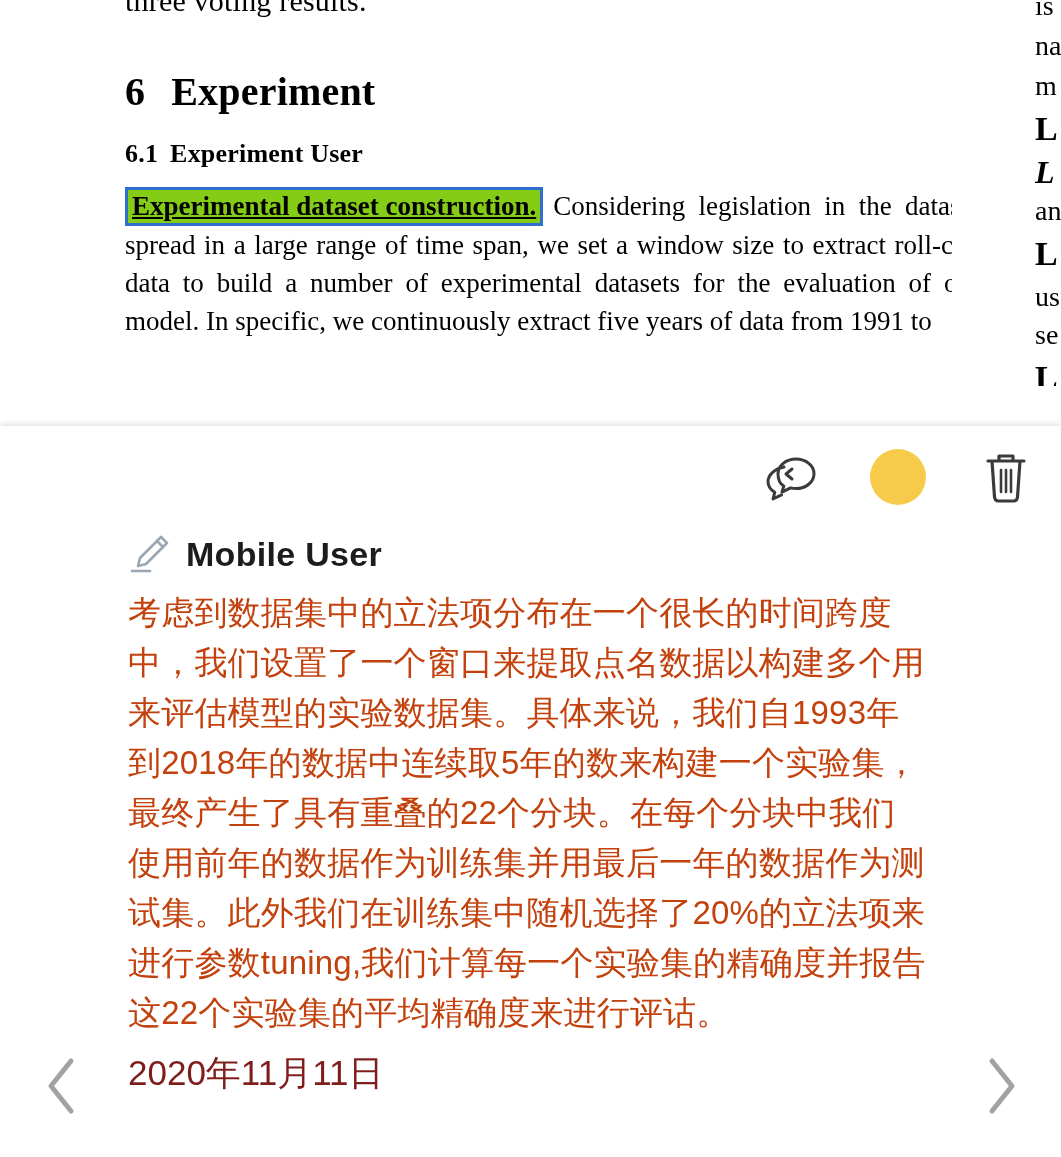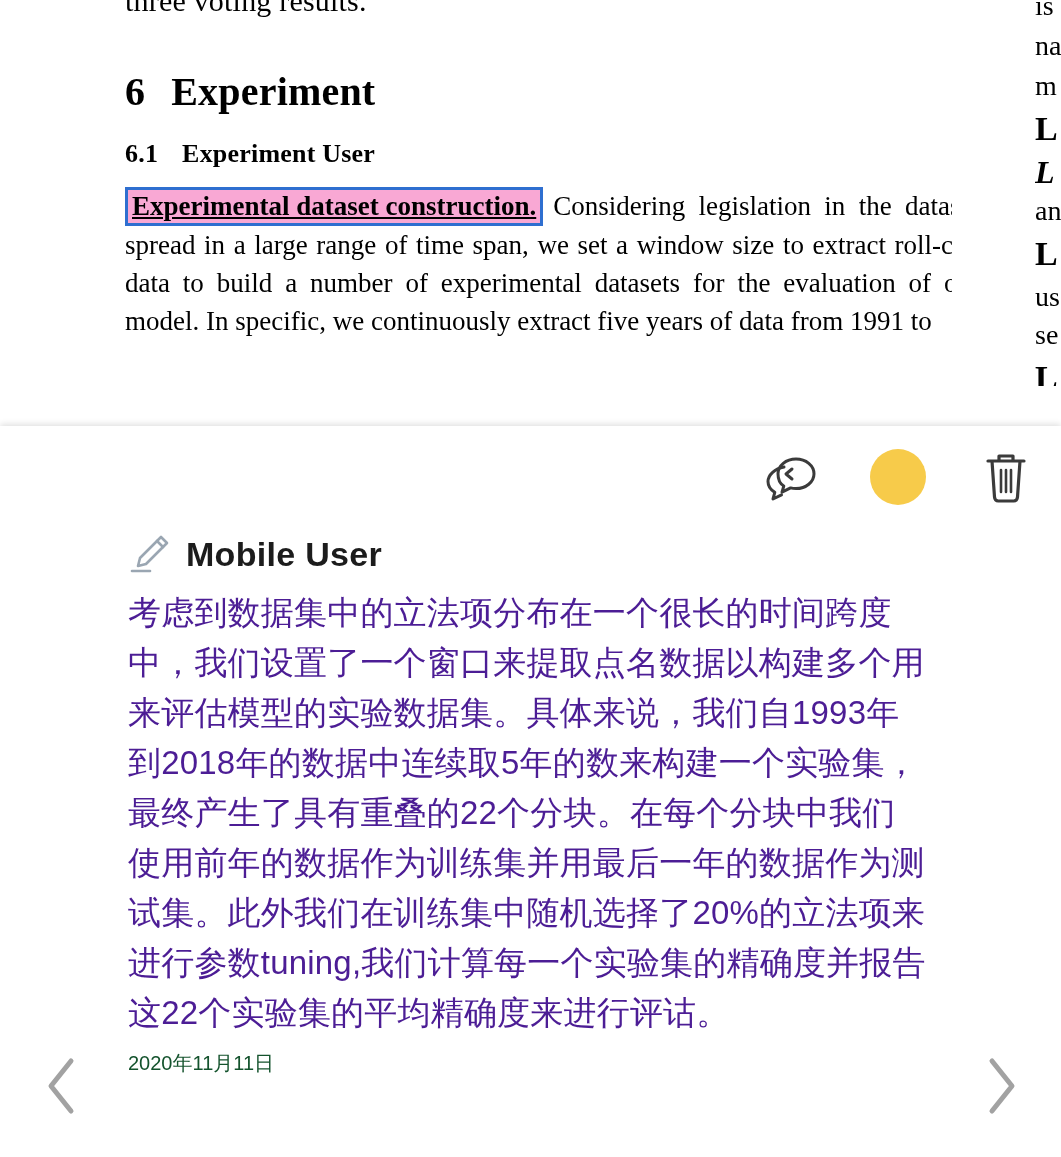--- a/index.html
+++ b/index.html
@@ -43,32 +43,32 @@
     margin-top: 48px;
     letter-spacing: 0.2px;
   }
   .sec-head .num { margin-right: 26px; }
   .subsec-head {
     font-size: 26px;
     font-weight: bold;
     margin-top: 24px;
     letter-spacing: 0.2px;
   }
-  .subsec-head .num { margin-right: 24px; }
+  .subsec-head .num { margin-right: 12px; }
 
   .para {
     margin-top: 18px;
     font-size: 27px;
     line-height: 38px;
     text-align: justify;
     text-justify: inter-word;
   }
   .hl-term {
     display: inline-block;
-    background: #f9a8d4;
+    background: #84cc16;
     font-weight: bold;
     padding: 1px 4px 2px 4px;
     border: 3px solid #2f6fd0;
     text-decoration: underline;
     text-underline-offset: 2px;
     margin-right: 10px;
     line-height: 30px;
   }
   .paper-col-right {
     position: absolute;
@@ -144,28 +144,28 @@
   .note-author {
     font-size: 34px;
     font-weight: bold;
     color: #1c1c1c;
     letter-spacing: 0.3px;
   }
   .note-text {
     margin-top: 14px;
     font-size: 33px;
     line-height: 50px;
-    color: #4c1d95;
+    color: #c2410c;
     letter-spacing: 0.2px;
     max-width: 800px;
   }
   .note-date {
     margin-top: 12px;
-    font-size: 20px;
-    color: #14532d;
+    font-size: 35px;
+    color: #7f1d1d;
   }
 
   
   .nav-arrow {
     position: absolute;
     width: 60px;
     height: 80px;
     display: flex;
     align-items: center;
     justify-content: center;

